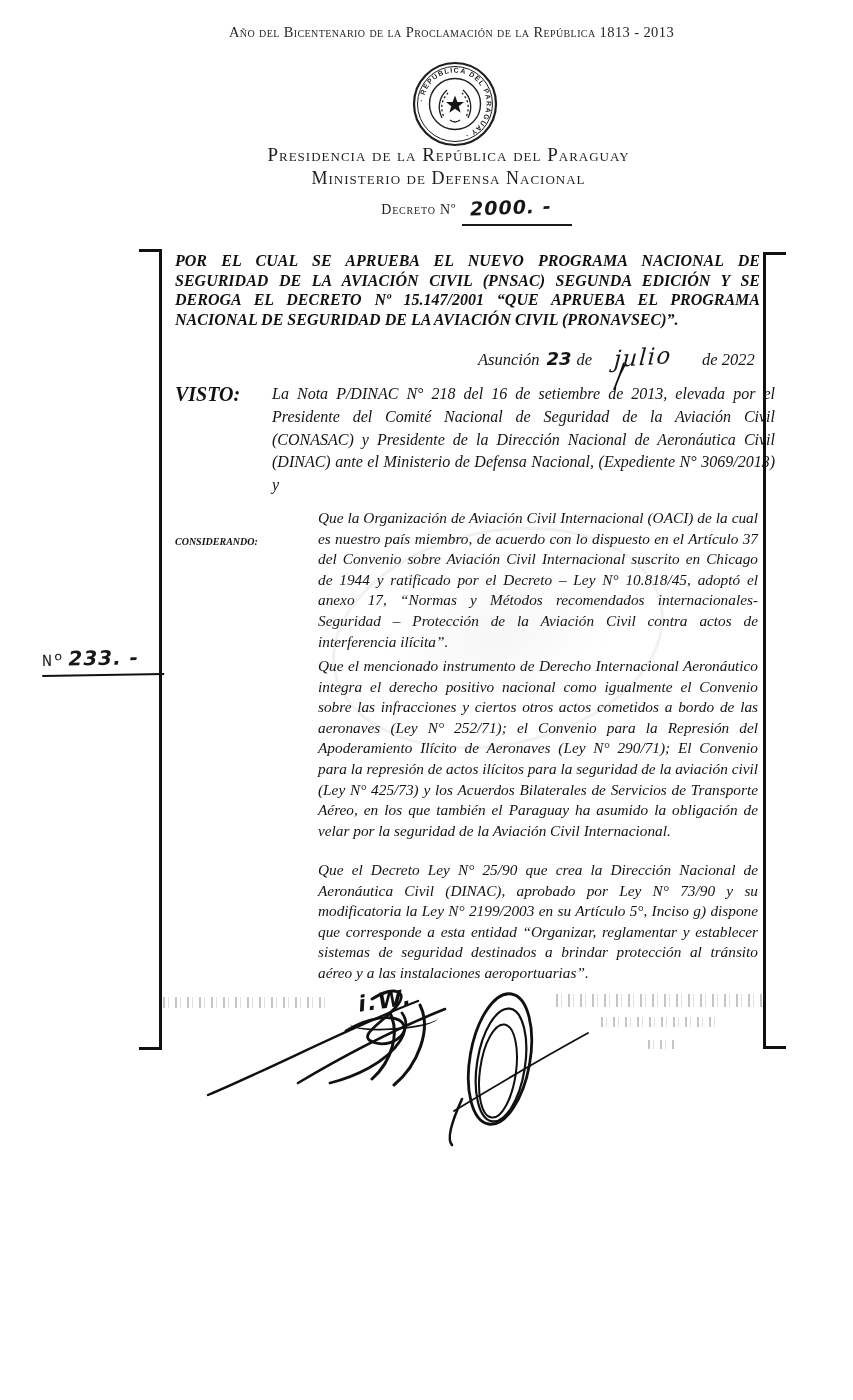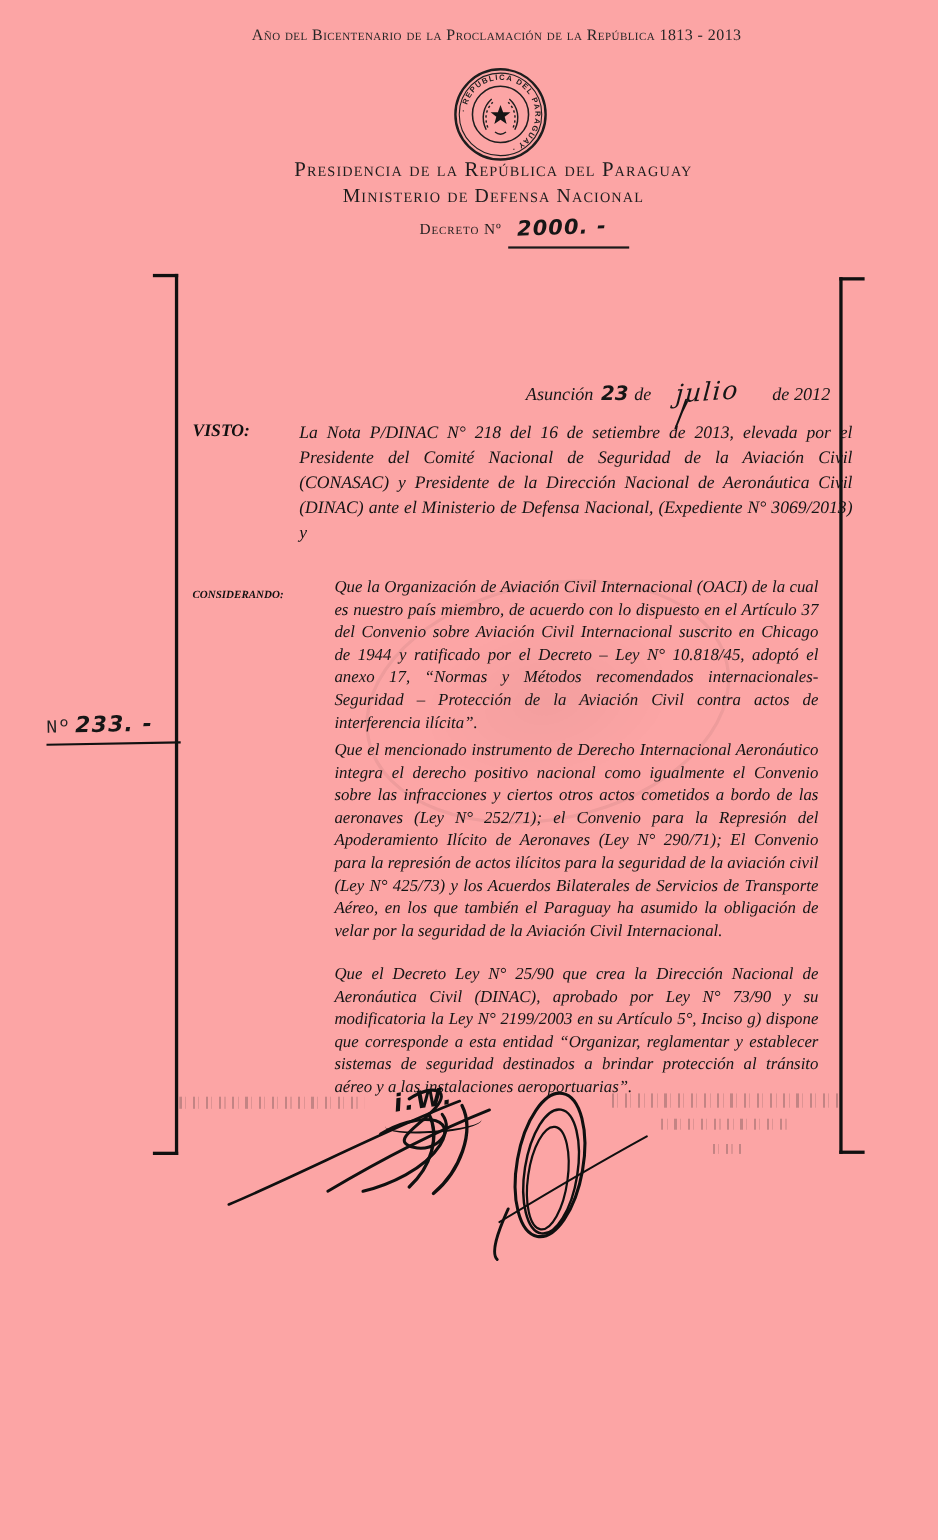--- a/index.html
+++ b/index.html
@@ -1,21 +1,21 @@
 <!DOCTYPE html>
 <html><head>
 <meta charset="utf-8">
 <style>
   html,body{margin:0;padding:0;}
   body{background:#e9e9e7;}
   .page{
     position:relative;
     width:853px;height:1400px;
     margin:0 auto;
-    background:#fca5a5;
+    background:#ffffff;
     overflow:hidden;
     color:#161616;
     font-family:"Liberation Serif", serif;
   }
   
   .header-block{position:absolute;left:0;top:0;width:100%;transform:translateX(25px);}
   .header-year{
     margin-top:24px;text-align:center;
     font-family:"Liberation Serif",serif;
     font-variant:small-caps;font-size:14.5px;letter-spacing:.4px;
@@ -88,29 +88,29 @@
   .dateline .hand-month{
     position:relative;
     font-family:"DejaVu Serif",serif;font-style:italic;
     font-size:23px;letter-spacing:1.5px;
     transform:rotate(-4deg) skewX(-8deg);
     margin:0 30px 0 22px;
   }
   .dateline .hand-month svg{position:absolute;left:-2px;top:16px;overflow:visible;}
   .label-col{
     position:absolute;left:175px;
-    font-weight:bold;font-style:italic;font-size:16px;color:#111;
+    font-weight:bold;font-style:italic;font-size:20px;color:#111;
   }
   .visto-text{
     position:absolute;left:272px;top:383px;width:503px;
     font-style:italic;font-size:16px;line-height:22.8px;text-align:justify;color:#141414;
   }
   .cons-par{
-    position:absolute;left:304px;width:440px;
-    font-style:italic;font-size:15.3px;line-height:20.6px;text-align:justify;color:#141414;margin-top:16px;
+    position:absolute;left:318px;width:440px;
+    font-style:italic;font-size:15.3px;line-height:20.6px;text-align:justify;color:#141414;
   }
   .cons-p1{top:508px;}
   .cons-p2{top:656px;}
   .cons-p3{top:860px;}
   
   .stamp-smudge{
     position:absolute;left:330px;top:530px;width:330px;height:210px;
     border:3px solid rgba(20,20,20,.06);border-radius:50%;
     transform:rotate(-12deg);
     background:radial-gradient(closest-side, rgba(0,0,0,.035), rgba(0,0,0,0) 70%);
@@ -184,32 +184,33 @@
   <div class="bracket bracket-left"></div>
   <div class="bracket bracket-right"></div>
 
   <div class="margin-note">
     <span class="prefix">Nº</span>
     <span class="num">233. -</span>
   </div>
 
   <div class="stamp-smudge"></div>
 
+  <div class="doc-title">POR EL CUAL SE APRUEBA EL NUEVO PROGRAMA NACIONAL DE SEGURIDAD DE LA AVIACIÓN CIVIL (PNSAC) SEGUNDA EDICIÓN Y SE DEROGA EL DECRETO Nº 15.147/2001 “QUE APRUEBA EL PROGRAMA NACIONAL DE SEGURIDAD DE LA AVIACIÓN CIVIL (PRONAVSEC)”.</div>
 
   <div class="dateline">
     <span>Asunción</span>
     <span class="hand-day">23</span>
     <span>de</span>
     <span class="hand-month">
       <span>julio</span>
       <svg width="30" height="48">
         <path d="M 12 2 C 7 20 1 36 6 22 C 8 15 11 8 13 4" fill="none" stroke="#141414" stroke-width="1.8" stroke-linecap="round"></path>
       </svg>
     </span>
-    <span>de 2012</span>
+    <span>de 2022</span>
   </div>
 
   <div class="label-col" style="top:383px;">VISTO:</div>
   <div class="visto-text">La Nota P/DINAC N° 218 del 16 de setiembre de 2013, elevada por el Presidente del Comité Nacional de Seguridad de la Aviación Civil (CONASAC) y Presidente de la Dirección Nacional de Aeronáutica Civil (DINAC) ante el Ministerio de Defensa Nacional, (Expediente N° 3069/2013) y</div>
 
   <div class="label-col" style="top:536px;font-size:10px;">CONSIDERANDO:</div>
   <div class="cons-par cons-p1">Que la Organización de Aviación Civil Internacional (OACI) de la cual es nuestro país miembro, de acuerdo con lo dispuesto en el Artículo 37 del Convenio sobre Aviación Civil Internacional suscrito en Chicago de 1944 y ratificado por el Decreto – Ley N° 10.818/45, adoptó el anexo 17, “Normas y Métodos recomendados internacionales- Seguridad – Protección de la Aviación Civil contra actos de interferencia ilícita”.</div>
   <div class="cons-par cons-p2">Que el mencionado instrumento de Derecho Internacional Aeronáutico integra el derecho positivo nacional como igualmente el Convenio sobre las infracciones y ciertos otros actos cometidos a bordo de las aeronaves (Ley N° 252/71); el Convenio para la Represión del Apoderamiento Ilícito de Aeronaves (Ley N° 290/71); El Convenio para la represión de actos ilícitos para la seguridad de la aviación civil (Ley N° 425/73) y los Acuerdos Bilaterales de Servicios de Transporte Aéreo, en los que también el Paraguay ha asumido la obligación de velar por la seguridad de la Aviación Civil Internacional.</div>
   <div class="cons-par cons-p3">Que el Decreto Ley N° 25/90 que crea la Dirección Nacional de Aeronáutica Civil (DINAC), aprobado por Ley N° 73/90 y su modificatoria la Ley N° 2199/2003 en su Artículo 5°, Inciso g) dispone que corresponde a esta entidad “Organizar, reglamentar y establecer sistemas de seguridad destinados a brindar protección al tránsito aéreo y a las instalaciones aeroportuarias”.</div>
 

